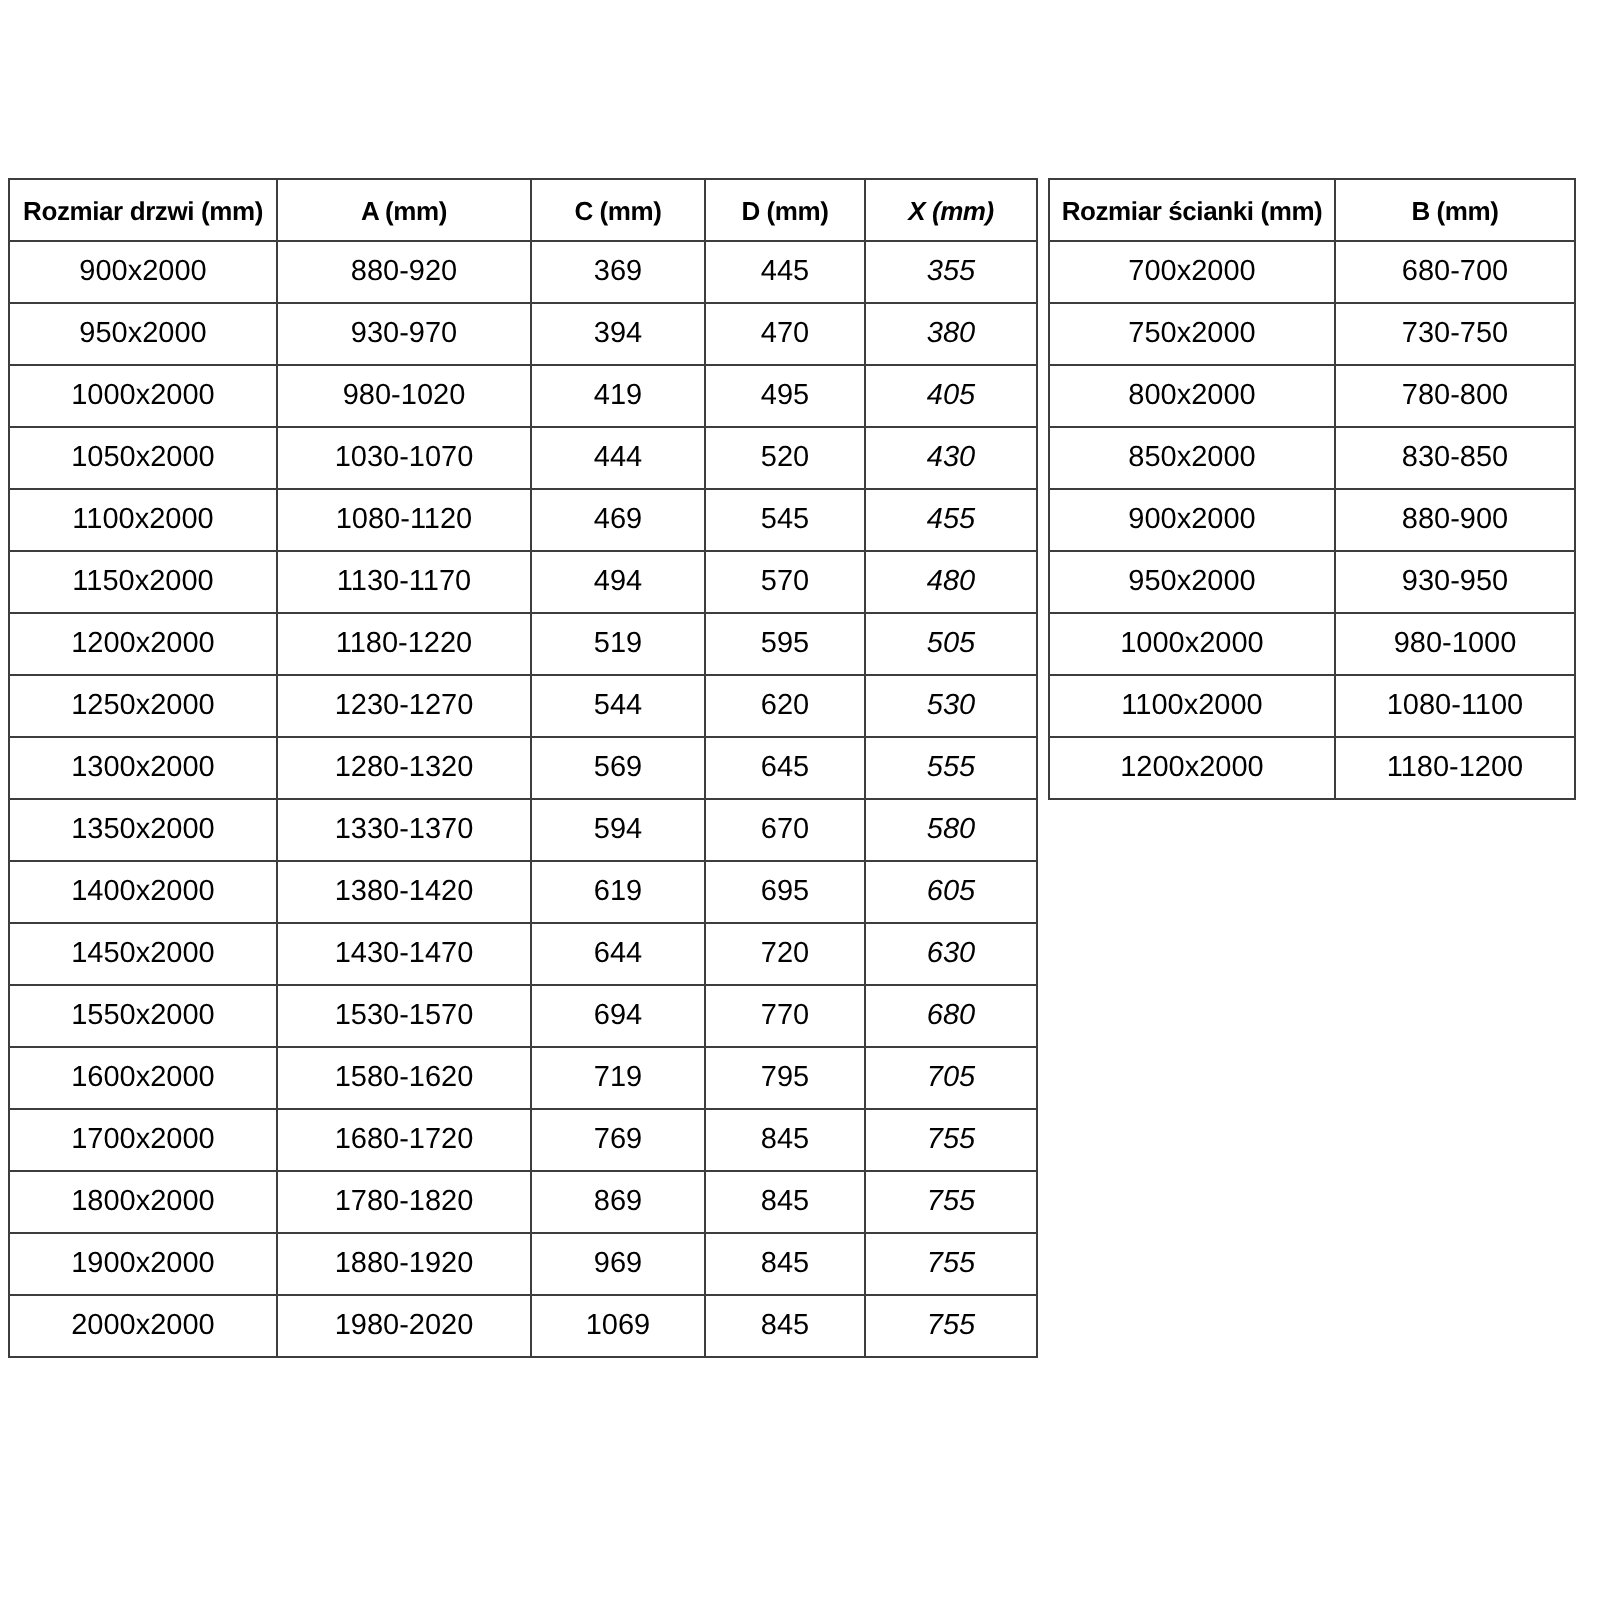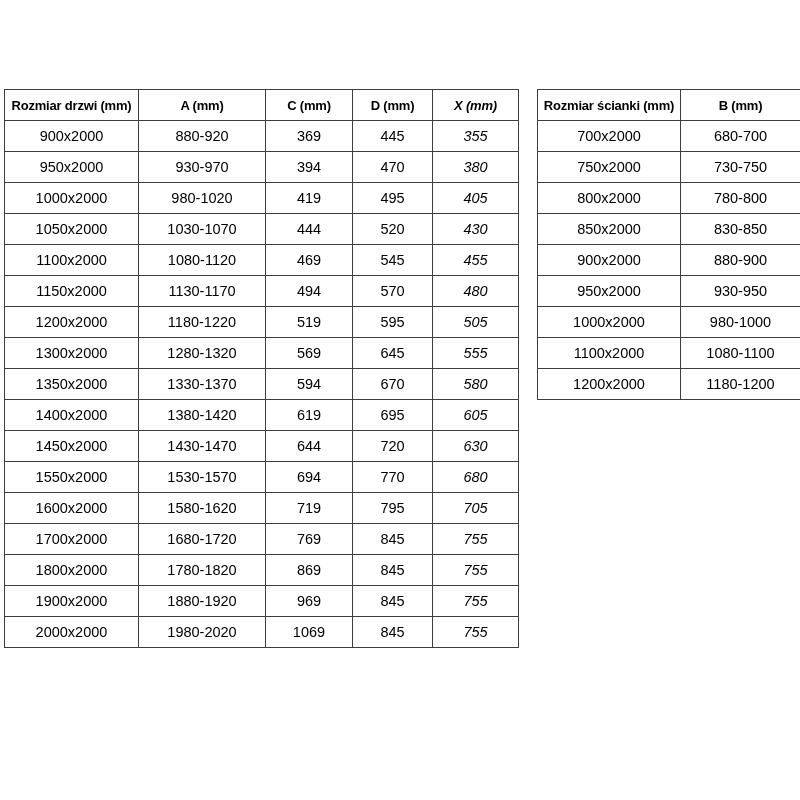--- a/index.html
+++ b/index.html
@@ -46,21 +46,21 @@
     top: 89px;
     width: 489px;
     border-radius: 25px;
   }
   #doors-table th:nth-child(1), #doors-table td:nth-child(1) { width: 129px; }
   #doors-table th:nth-child(2), #doors-table td:nth-child(2) { width: 122px; }
   #doors-table th:nth-child(3), #doors-table td:nth-child(3) { width: 82px; }
   #doors-table th:nth-child(4), #doors-table td:nth-child(4) { width: 75px; }
   #doors-table th:nth-child(5), #doors-table td:nth-child(5) { width: 81px; font-style: italic; }
   #wall-table {
-    left: 537px;
+    left: 524px;
     top: 89px;
     width: 253px;
   }
   #wall-table th:nth-child(1), #wall-table td:nth-child(1) { width: 138px; }
   #wall-table th:nth-child(2), #wall-table td:nth-child(2) { width: 115px; }
 </style>
 </head>
 <body>
 
 <div class="page">
@@ -118,20 +118,27 @@
           <td>480</td>
         </tr>
         <tr>
           <td>1200x2000</td>
           <td>1180-1220</td>
           <td>519</td>
           <td>595</td>
           <td>505</td>
         </tr>
         <tr>
+          <td>1250x2000</td>
+          <td>1230-1270</td>
+          <td>544</td>
+          <td>620</td>
+          <td>530</td>
+        </tr>
+        <tr>
           <td>1300x2000</td>
           <td>1280-1320</td>
           <td>569</td>
           <td>645</td>
           <td>555</td>
         </tr>
         <tr>
           <td>1350x2000</td>
           <td>1330-1370</td>
           <td>594</td>

